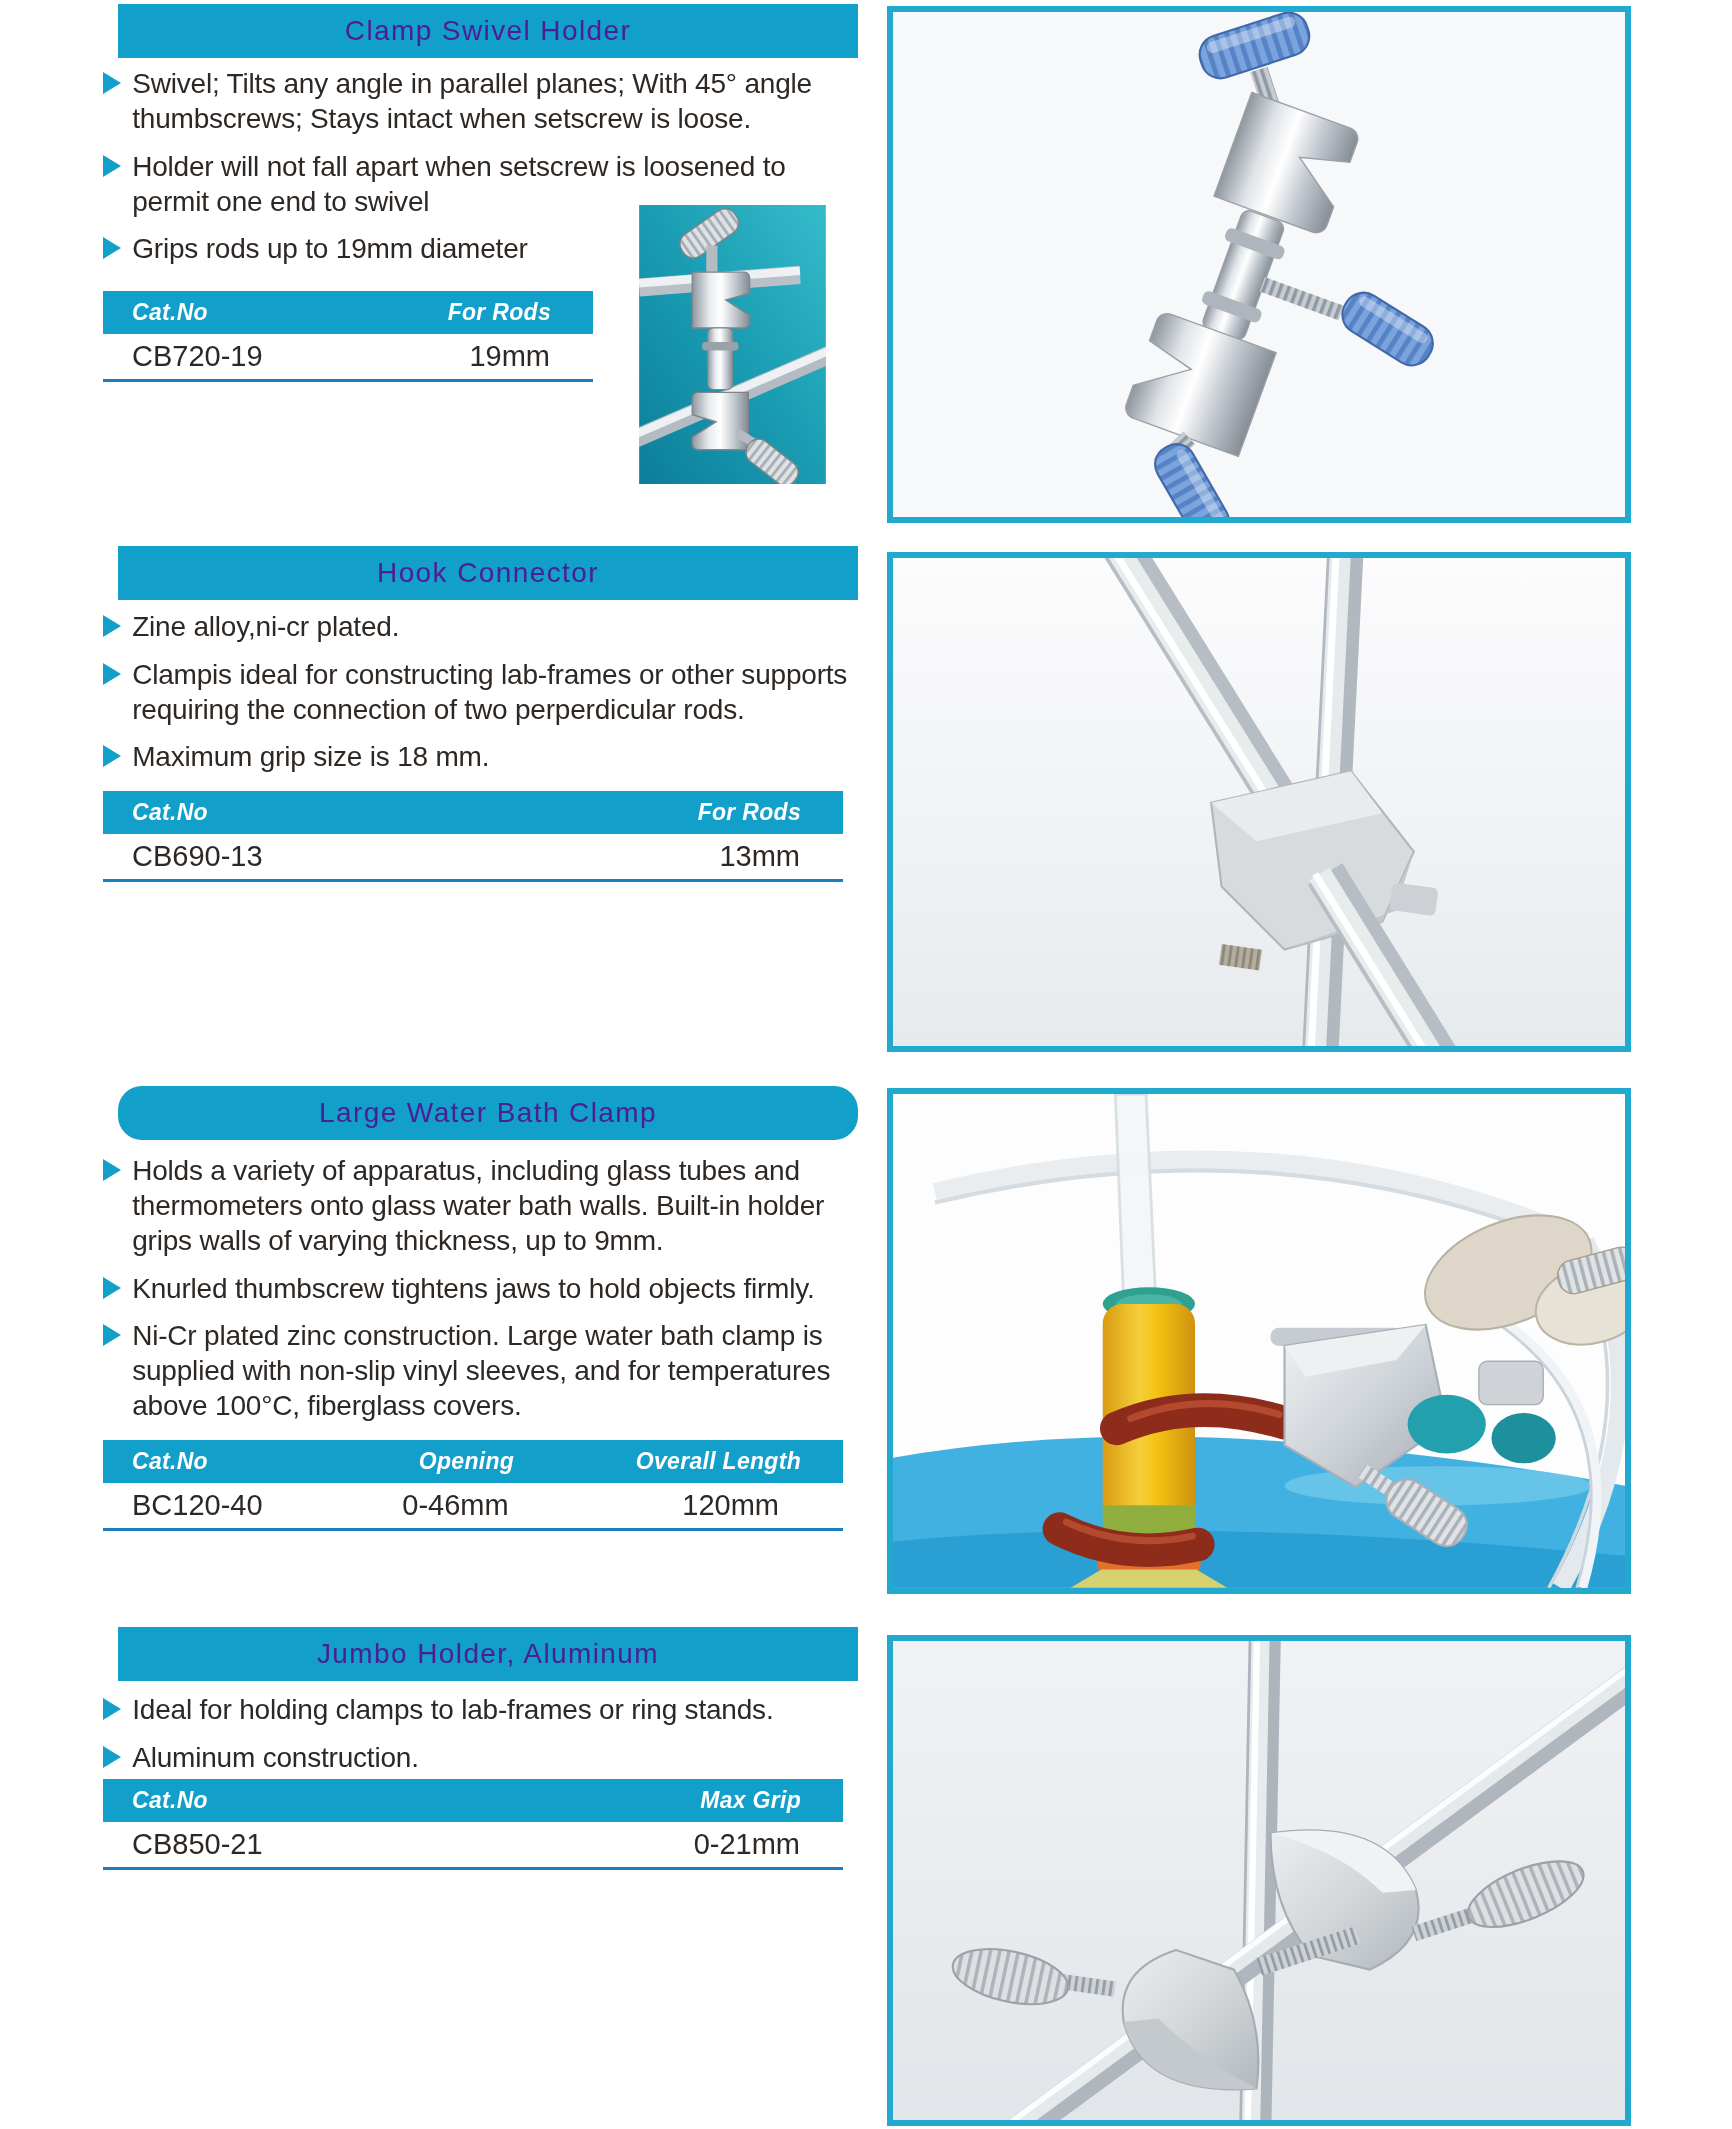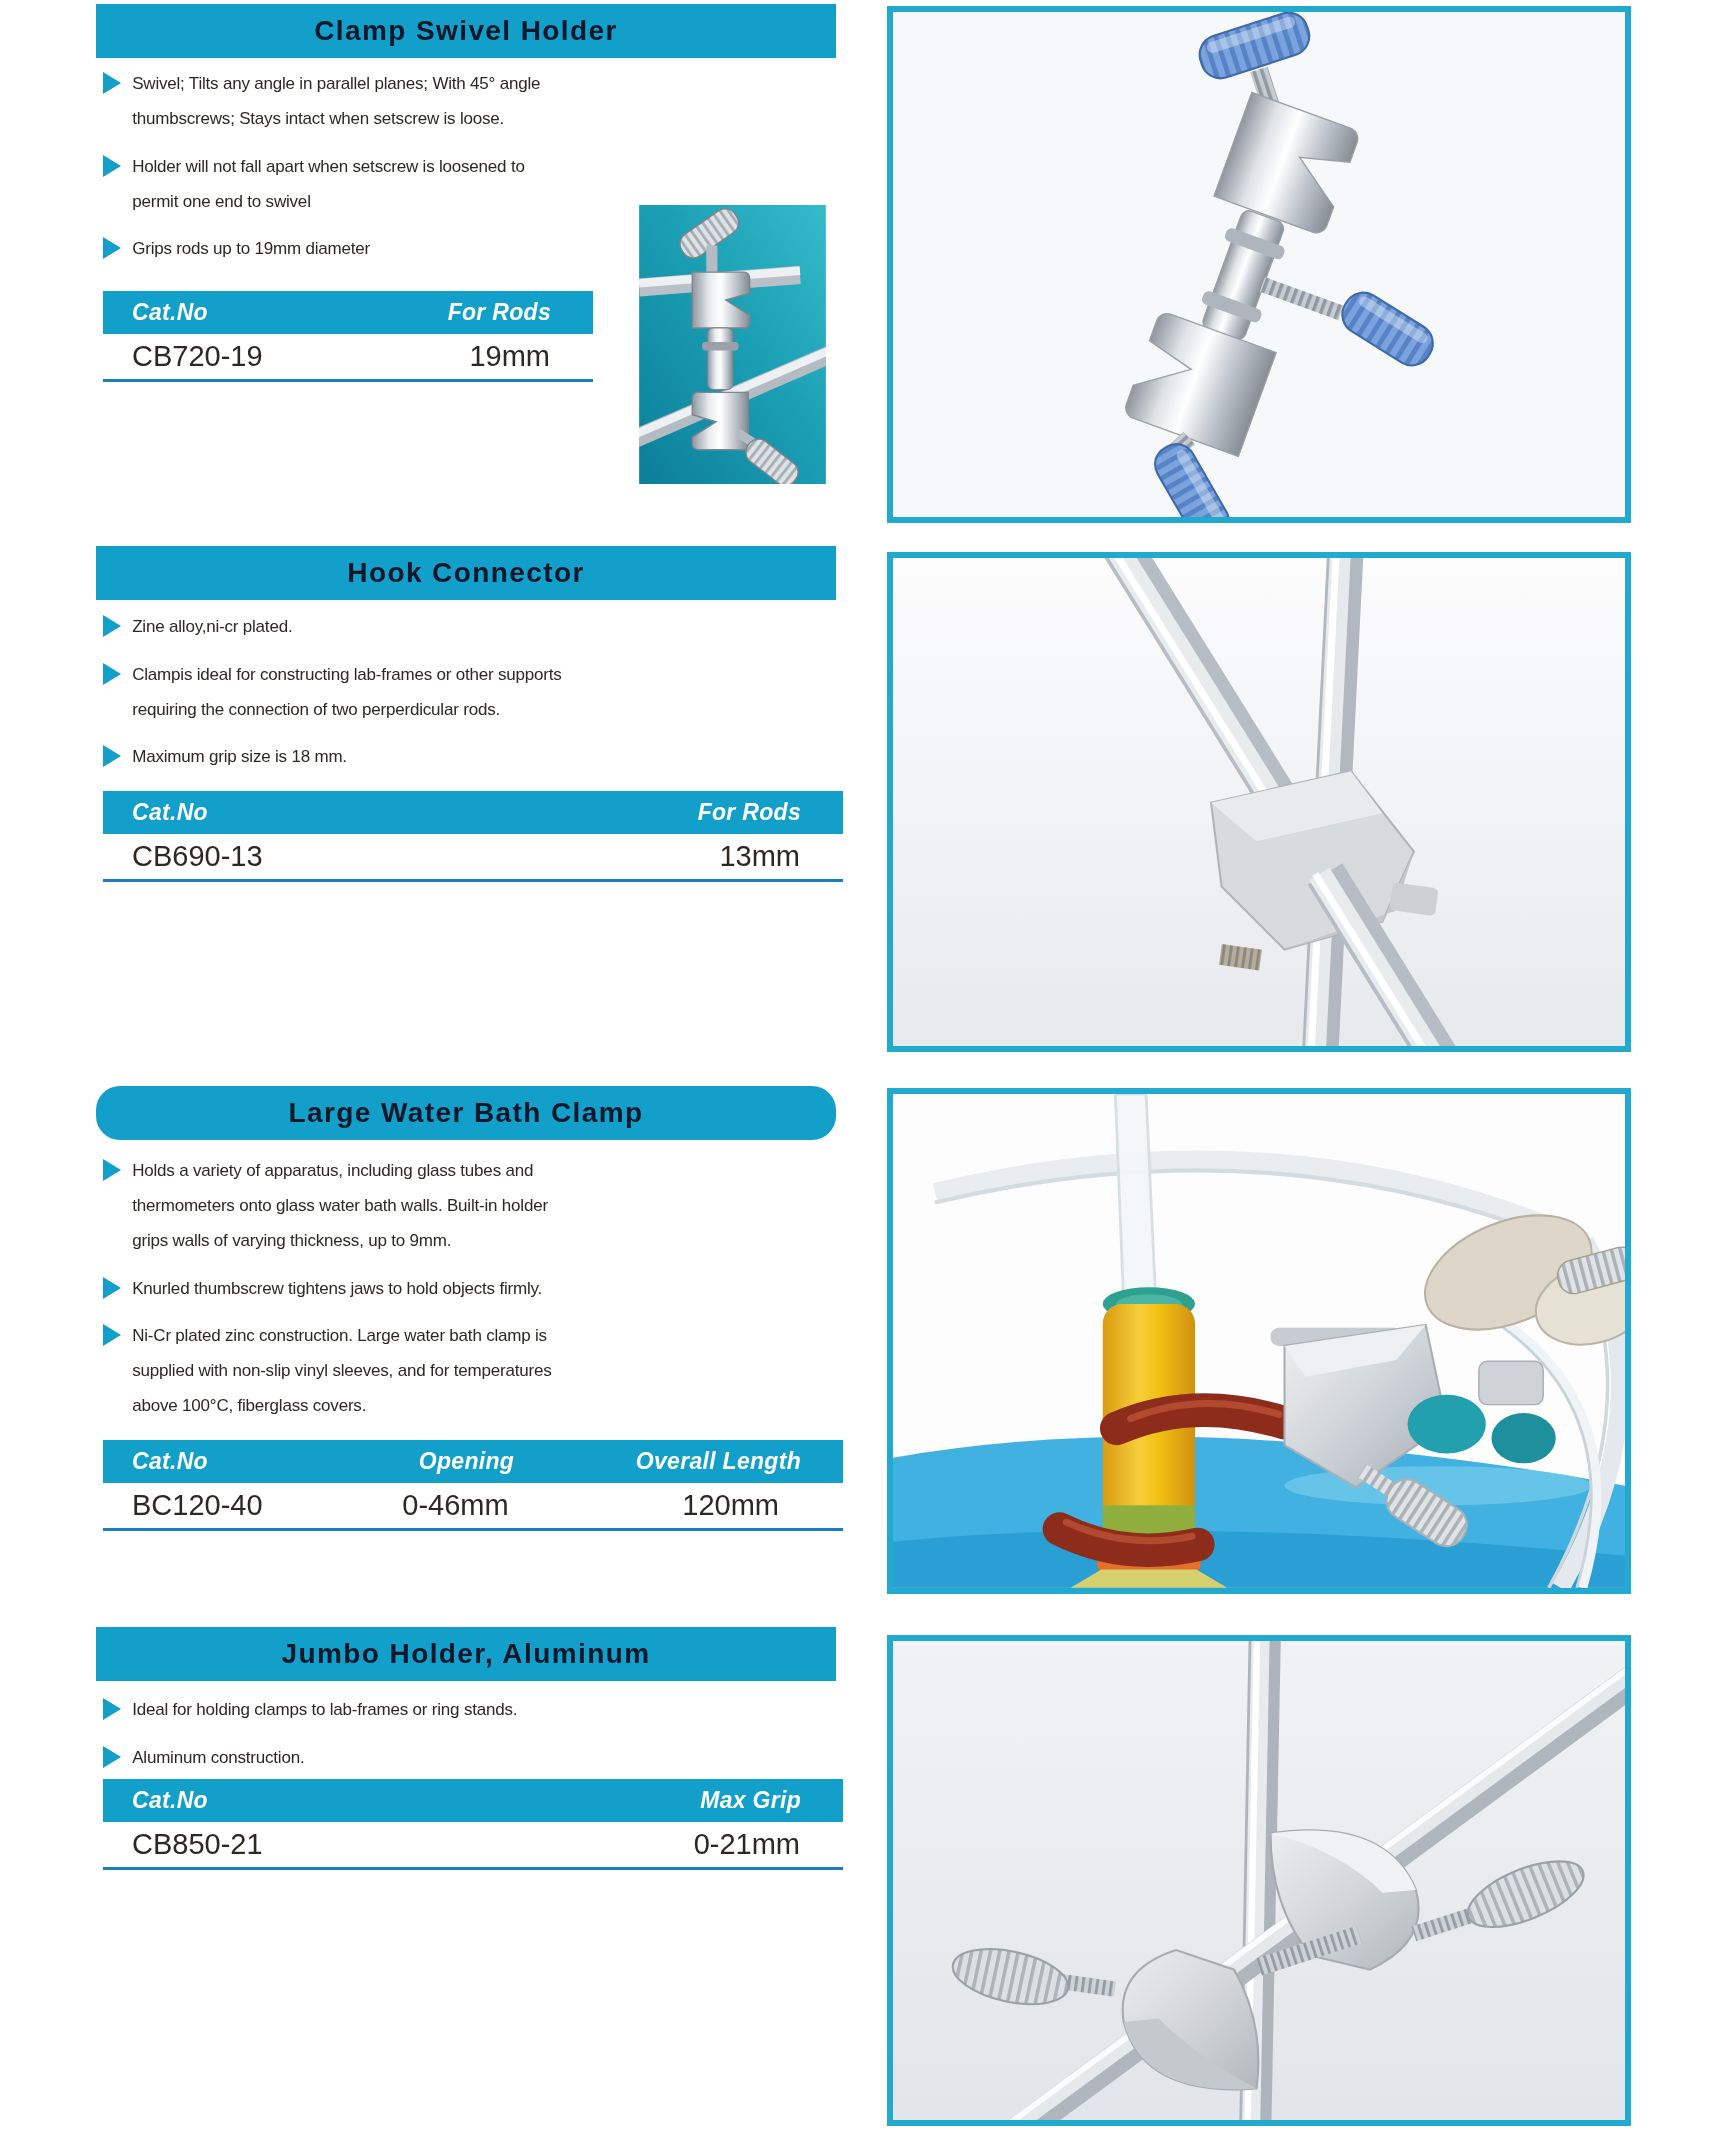--- a/index.html
+++ b/index.html
@@ -1,33 +1,33 @@
 <!DOCTYPE html>
 <html style="font-size:11.2px"><head>
 <meta charset="utf-8">
 <style>
   * { margin:0; padding:0; box-sizing:border-box; }
   body { background:#ffffff; font-family:"Liberation Sans", sans-serif; }
   .page { position:relative; width:1732px; height:2129px; background:#ffffff; color:#2e2824; overflow:hidden; }
 
   
   .sec-header {
-    position:absolute; left:96px; width:740px; height:54px;
-    background:#129fc9; color:#0f172a; display:flex; align-items:center; justify-content:center;
-    font-size:28px; font-weight:bold; letter-spacing:1.4px;
+    position:absolute; left:118px; width:740px; height:54px;
+    background:#129fc9; color:#4c1d95; display:flex; align-items:center; justify-content:center;
+    font-size:28px; font-weight:normal; letter-spacing:1.4px;
   }
 
   
   .bullets { position:absolute; left:103px; width:779px; display:flex; flex-direction:column; gap:12.6px; }
   .bullet { display:flex; align-items:flex-start; }
   .tri {
     width:0; height:0; flex:none; margin:6.3px 11.2px 0 0;
     border-left:18px solid #129fc9; border-top:11.2px solid transparent; border-bottom:11.2px solid transparent;
   }
-  .btext { font-size:17px; line-height:35px; letter-spacing:-0.2px; white-space:pre-line; }
+  .btext { font-size:28px; line-height:35px; letter-spacing:-0.2px; white-space:pre-line; }
 
   
   .tbl { position:absolute; left:103px; }
   .thead {
     height:43px; background:#129fc9; color:#ffffff; display:flex; align-items:center;
     font-style:italic; font-weight:bold; font-size:23px; padding:0 42px 0 29px; letter-spacing:0.3px;
   }
   .trow {
     height:48px; display:flex; align-items:center; font-size:29px;
     padding:0 43px 0 29px; border-bottom:3.5px solid #1c7ec2; background:#ffffff;

